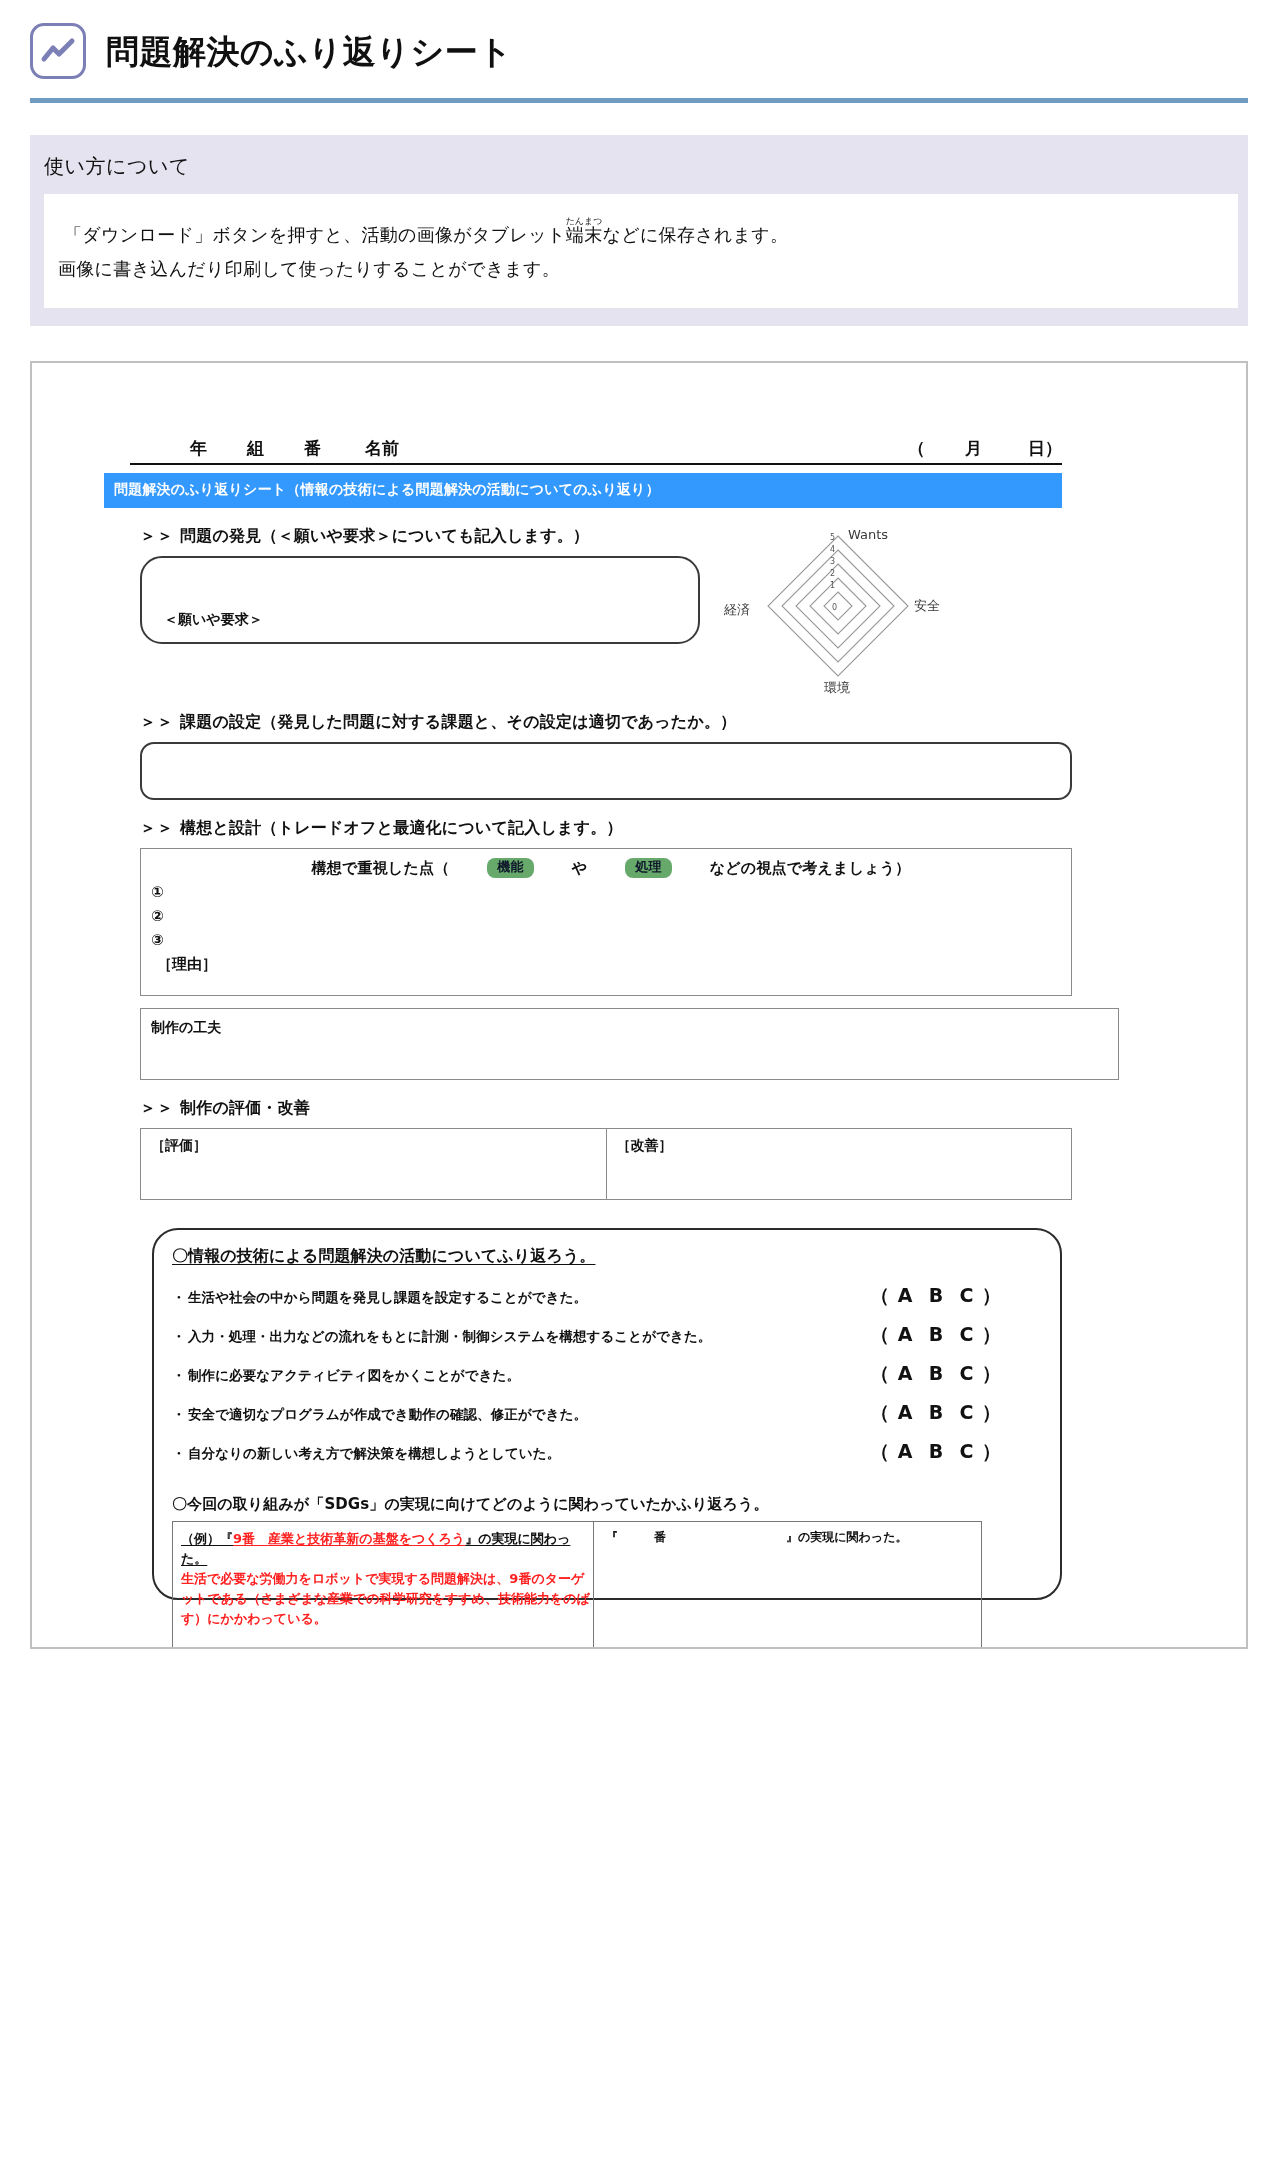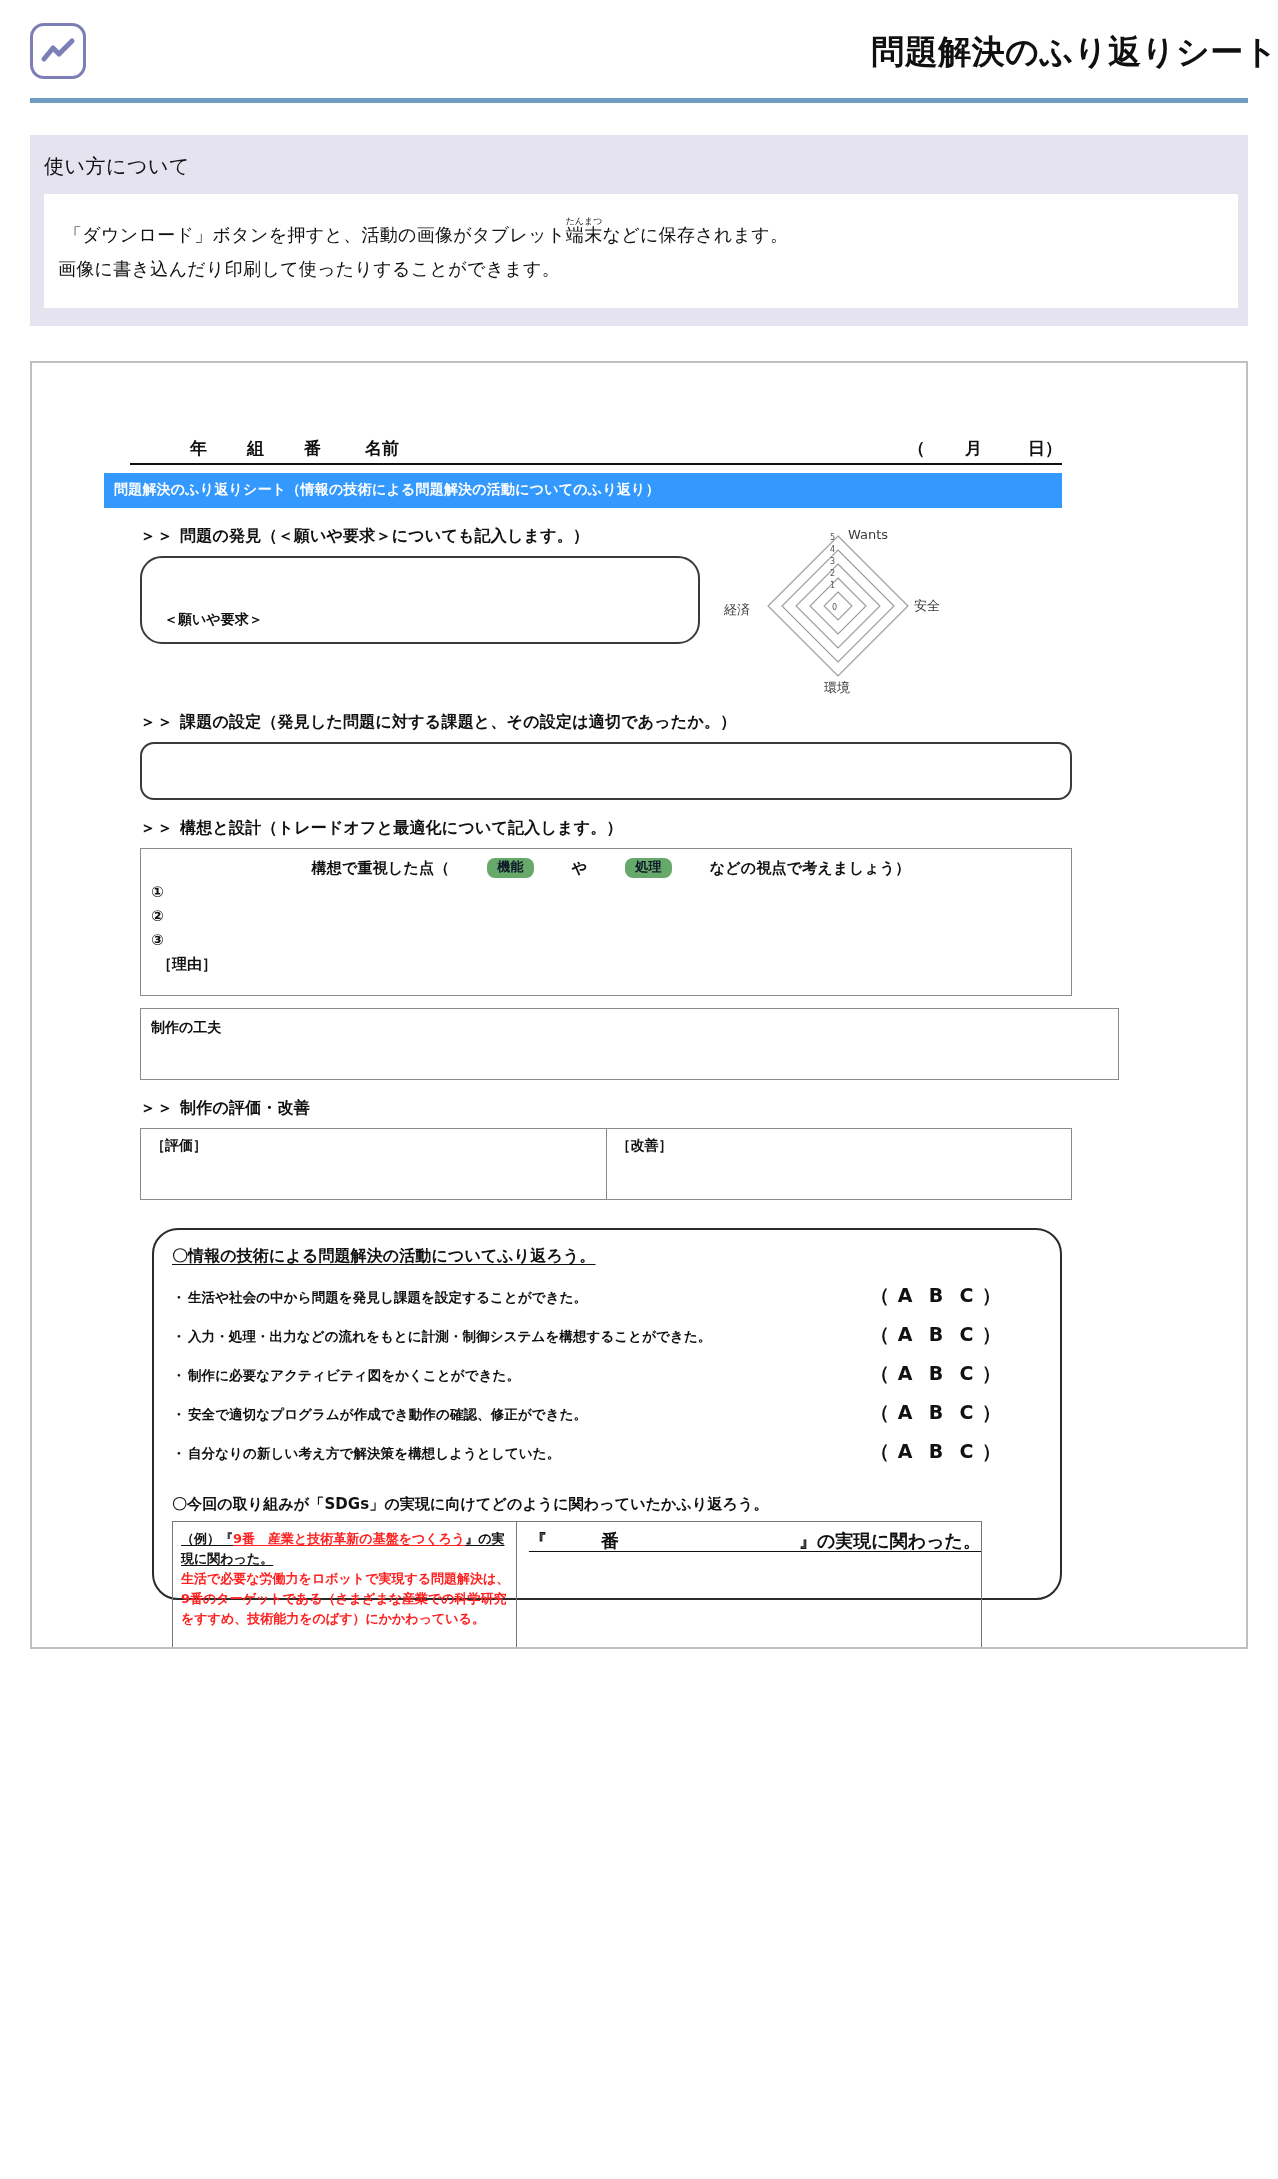--- a/index.html
+++ b/index.html
@@ -17,21 +17,20 @@
   }
 
   
   .page-header {
     display: flex;
     align-items: center;
     gap: 20px;
     padding: 30px 0 0 30px;
     height: 72px;
     box-sizing: border-box;
-    justify-content: space-between;
   }
   .app-icon {
     width: 56px;
     height: 56px;
     border: 3px solid #7b7fb5;
     border-radius: 14px;
     box-sizing: border-box;
     display: flex;
     align-items: center;
     justify-content: center;
@@ -331,24 +330,23 @@
   }
   .ul { text-decoration: underline; text-underline-offset: 2px; }
   .red { color: #ff2020; }
   .sdgs-note {
     font-size: 13px;
     font-weight: 700;
     line-height: 1.52;
     color: #ff2020;
   }
   .sdgs-blank {
-    font-size: 18px;
-    font-weight: 700;
-    color: #111;
-    text-decoration: underline;
+    font-size: 12px;
+    font-weight: 700;
+    color: #111;
     text-underline-offset: 4px;
     white-space: pre;
   }
 </style>
 </head>
 <body>
 
 <div class="page-header">
   <div class="app-icon">
     <svg width="36" height="30" viewBox="0 0 36 30" aria-hidden="true">

